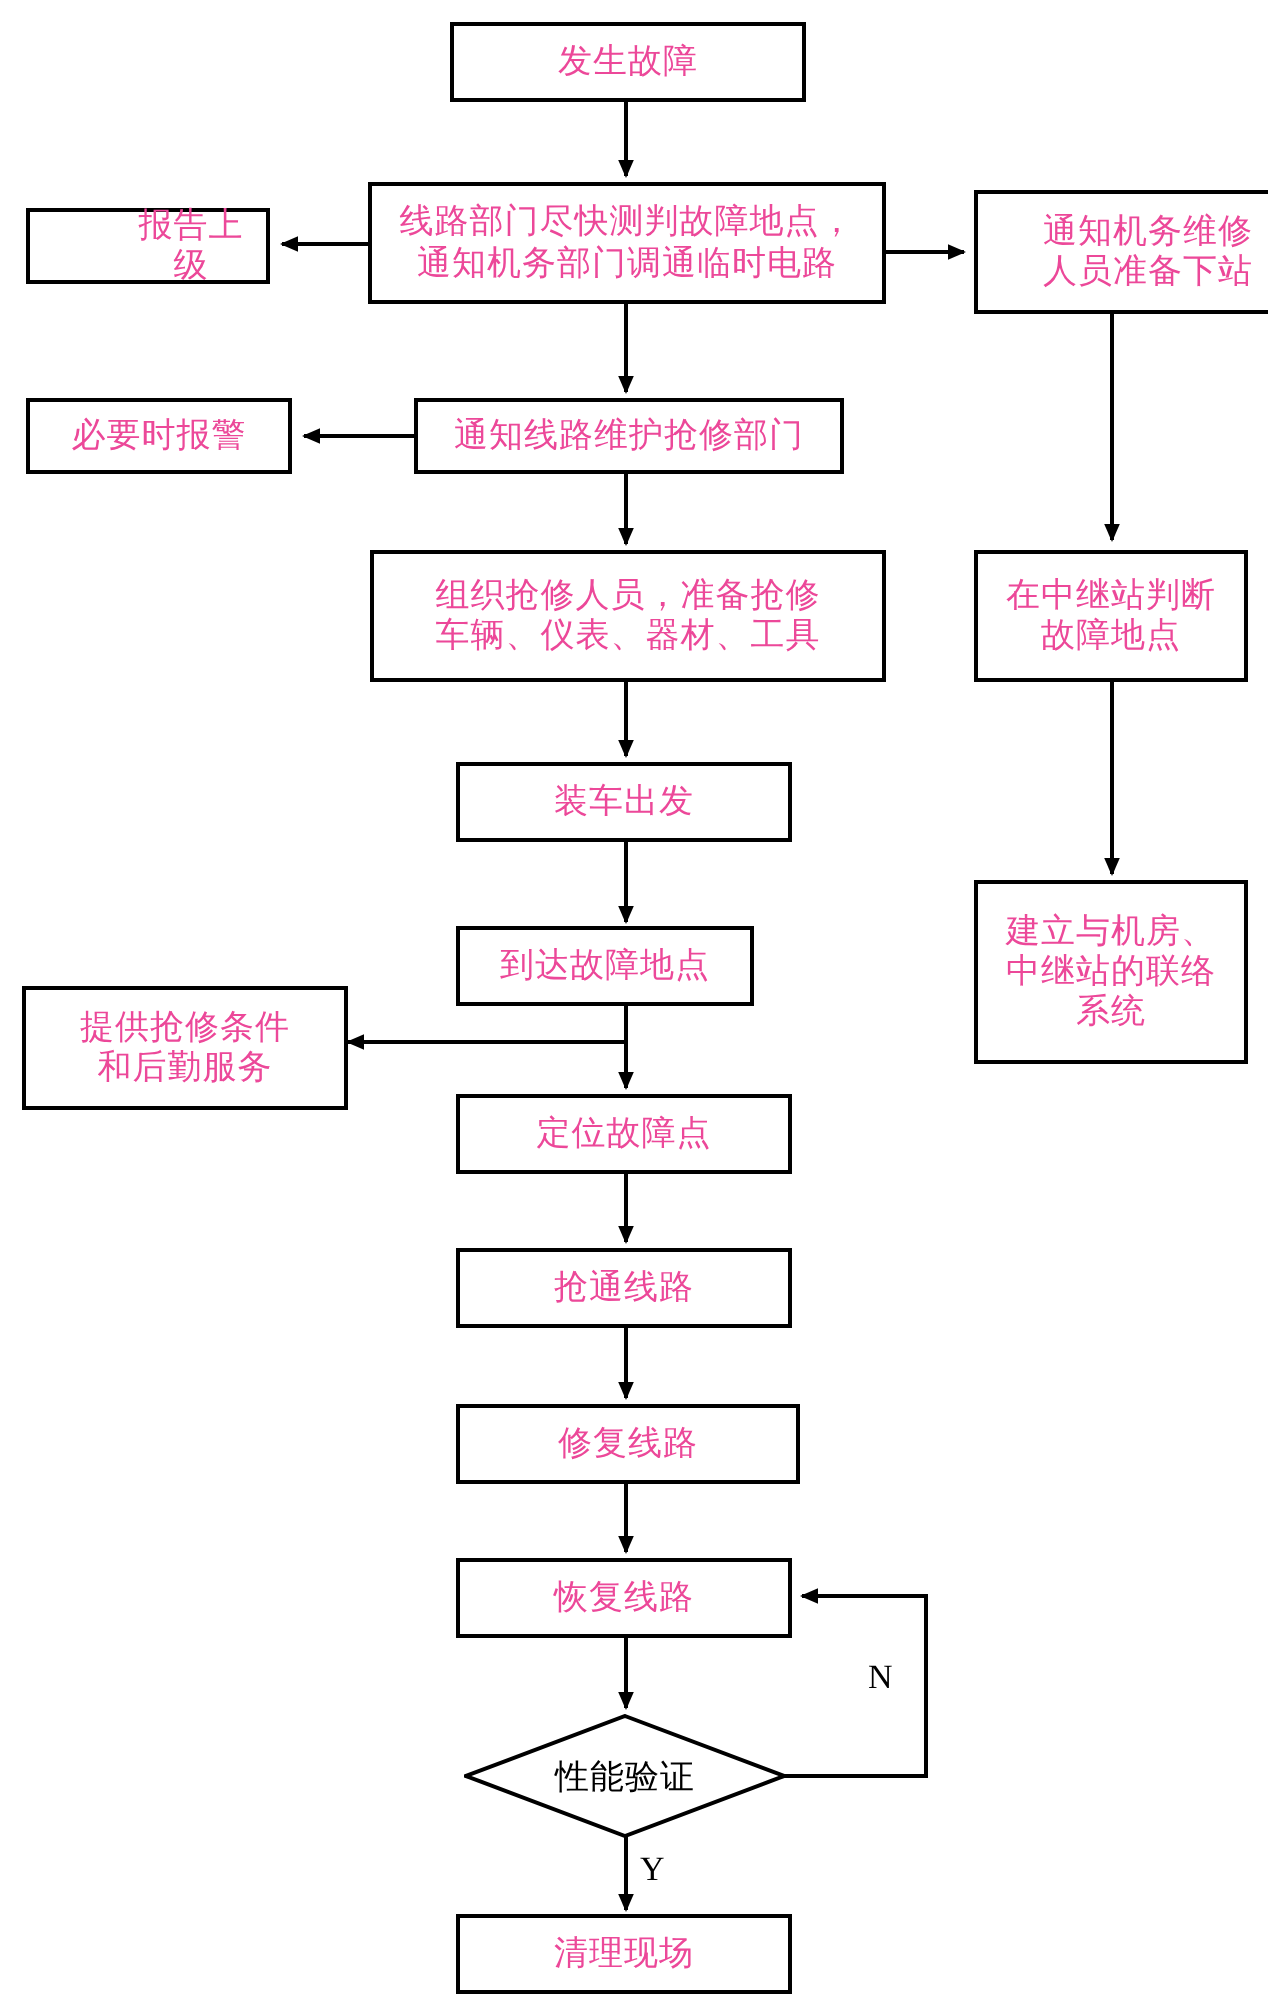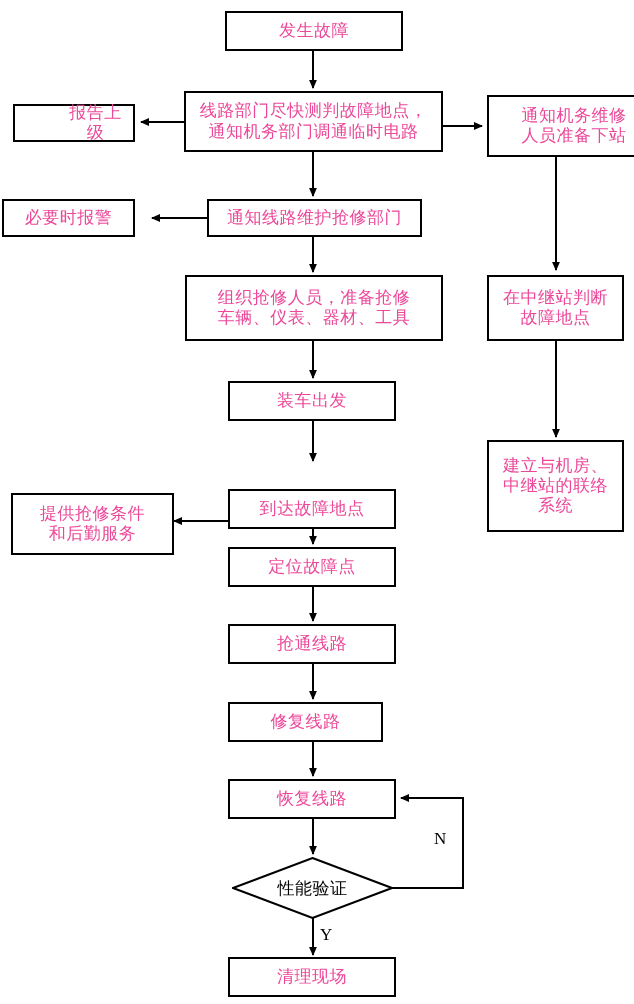--- a/index.html
+++ b/index.html
@@ -136,39 +136,39 @@
 
   <div class="node" style="left:487px; top:95px; width:150px; height:62px;padding-left:24px;">
     <span class="node-text">通知机务维修
 人员准备下站</span>
   </div>
 
   <div class="node" style="left:207px; top:199px; width:215px; height:38px;">
     <span class="node-text">通知线路维护抢修部门</span>
   </div>
 
-  <div class="node" style="left:2px; top:199px; width:133px; height:38px;">
+  <div class="node" style="left:13px; top:199px; width:133px; height:38px;">
     <span class="node-text">必要时报警</span>
   </div>
 
   <div class="node" style="left:487px; top:275px; width:137px; height:66px;">
     <span class="node-text">在中继站判断
 故障地点</span>
   </div>
 
   <div class="node" style="left:185px; top:275px; width:258px; height:66px;">
     <span class="node-text">组织抢修人员，准备抢修
 车辆、仪表、器材、工具</span>
   </div>
 
   <div class="node" style="left:228px; top:381px; width:168px; height:40px;">
     <span class="node-text">装车出发</span>
   </div>
 
-  <div class="node" style="left:228px; top:489px; width:168px; height:40px;">
+  <div class="node" style="left:228px; top:463px; width:149px; height:40px;">
     <span class="node-text">到达故障地点</span>
   </div>
 
   <div class="node" style="left:487px; top:440px; width:137px; height:92px;">
     <span class="node-text">建立与机房、
 中继站的联络
 系统</span>
   </div>
 
   <div class="node" style="left:11px; top:493px; width:163px; height:62px;">
@@ -177,21 +177,21 @@
   </div>
 
   <div class="node" style="left:228px; top:547px; width:168px; height:40px;">
     <span class="node-text">定位故障点</span>
   </div>
 
   <div class="node" style="left:228px; top:624px; width:168px; height:40px;">
     <span class="node-text">抢通线路</span>
   </div>
 
-  <div class="node" style="left:228px; top:702px; width:155px; height:40px;">
+  <div class="node" style="left:228px; top:702px; width:172px; height:40px;">
     <span class="node-text">修复线路</span>
   </div>
 
   <div class="node" style="left:228px; top:779px; width:168px; height:40px;text-align:center;">
     <span class="node-text">恢复线路</span>
   </div>
 
   <div class="diamond-wrap" style="left:232px; top:857px; width:161px; height:62px;">
     <svg width="161" height="62" viewBox="0 0 161 62">
       <polygon points="80.5,1 160,31 80.5,61 1,31" fill="#ffffff" stroke="#000000" stroke-width="2"></polygon>

